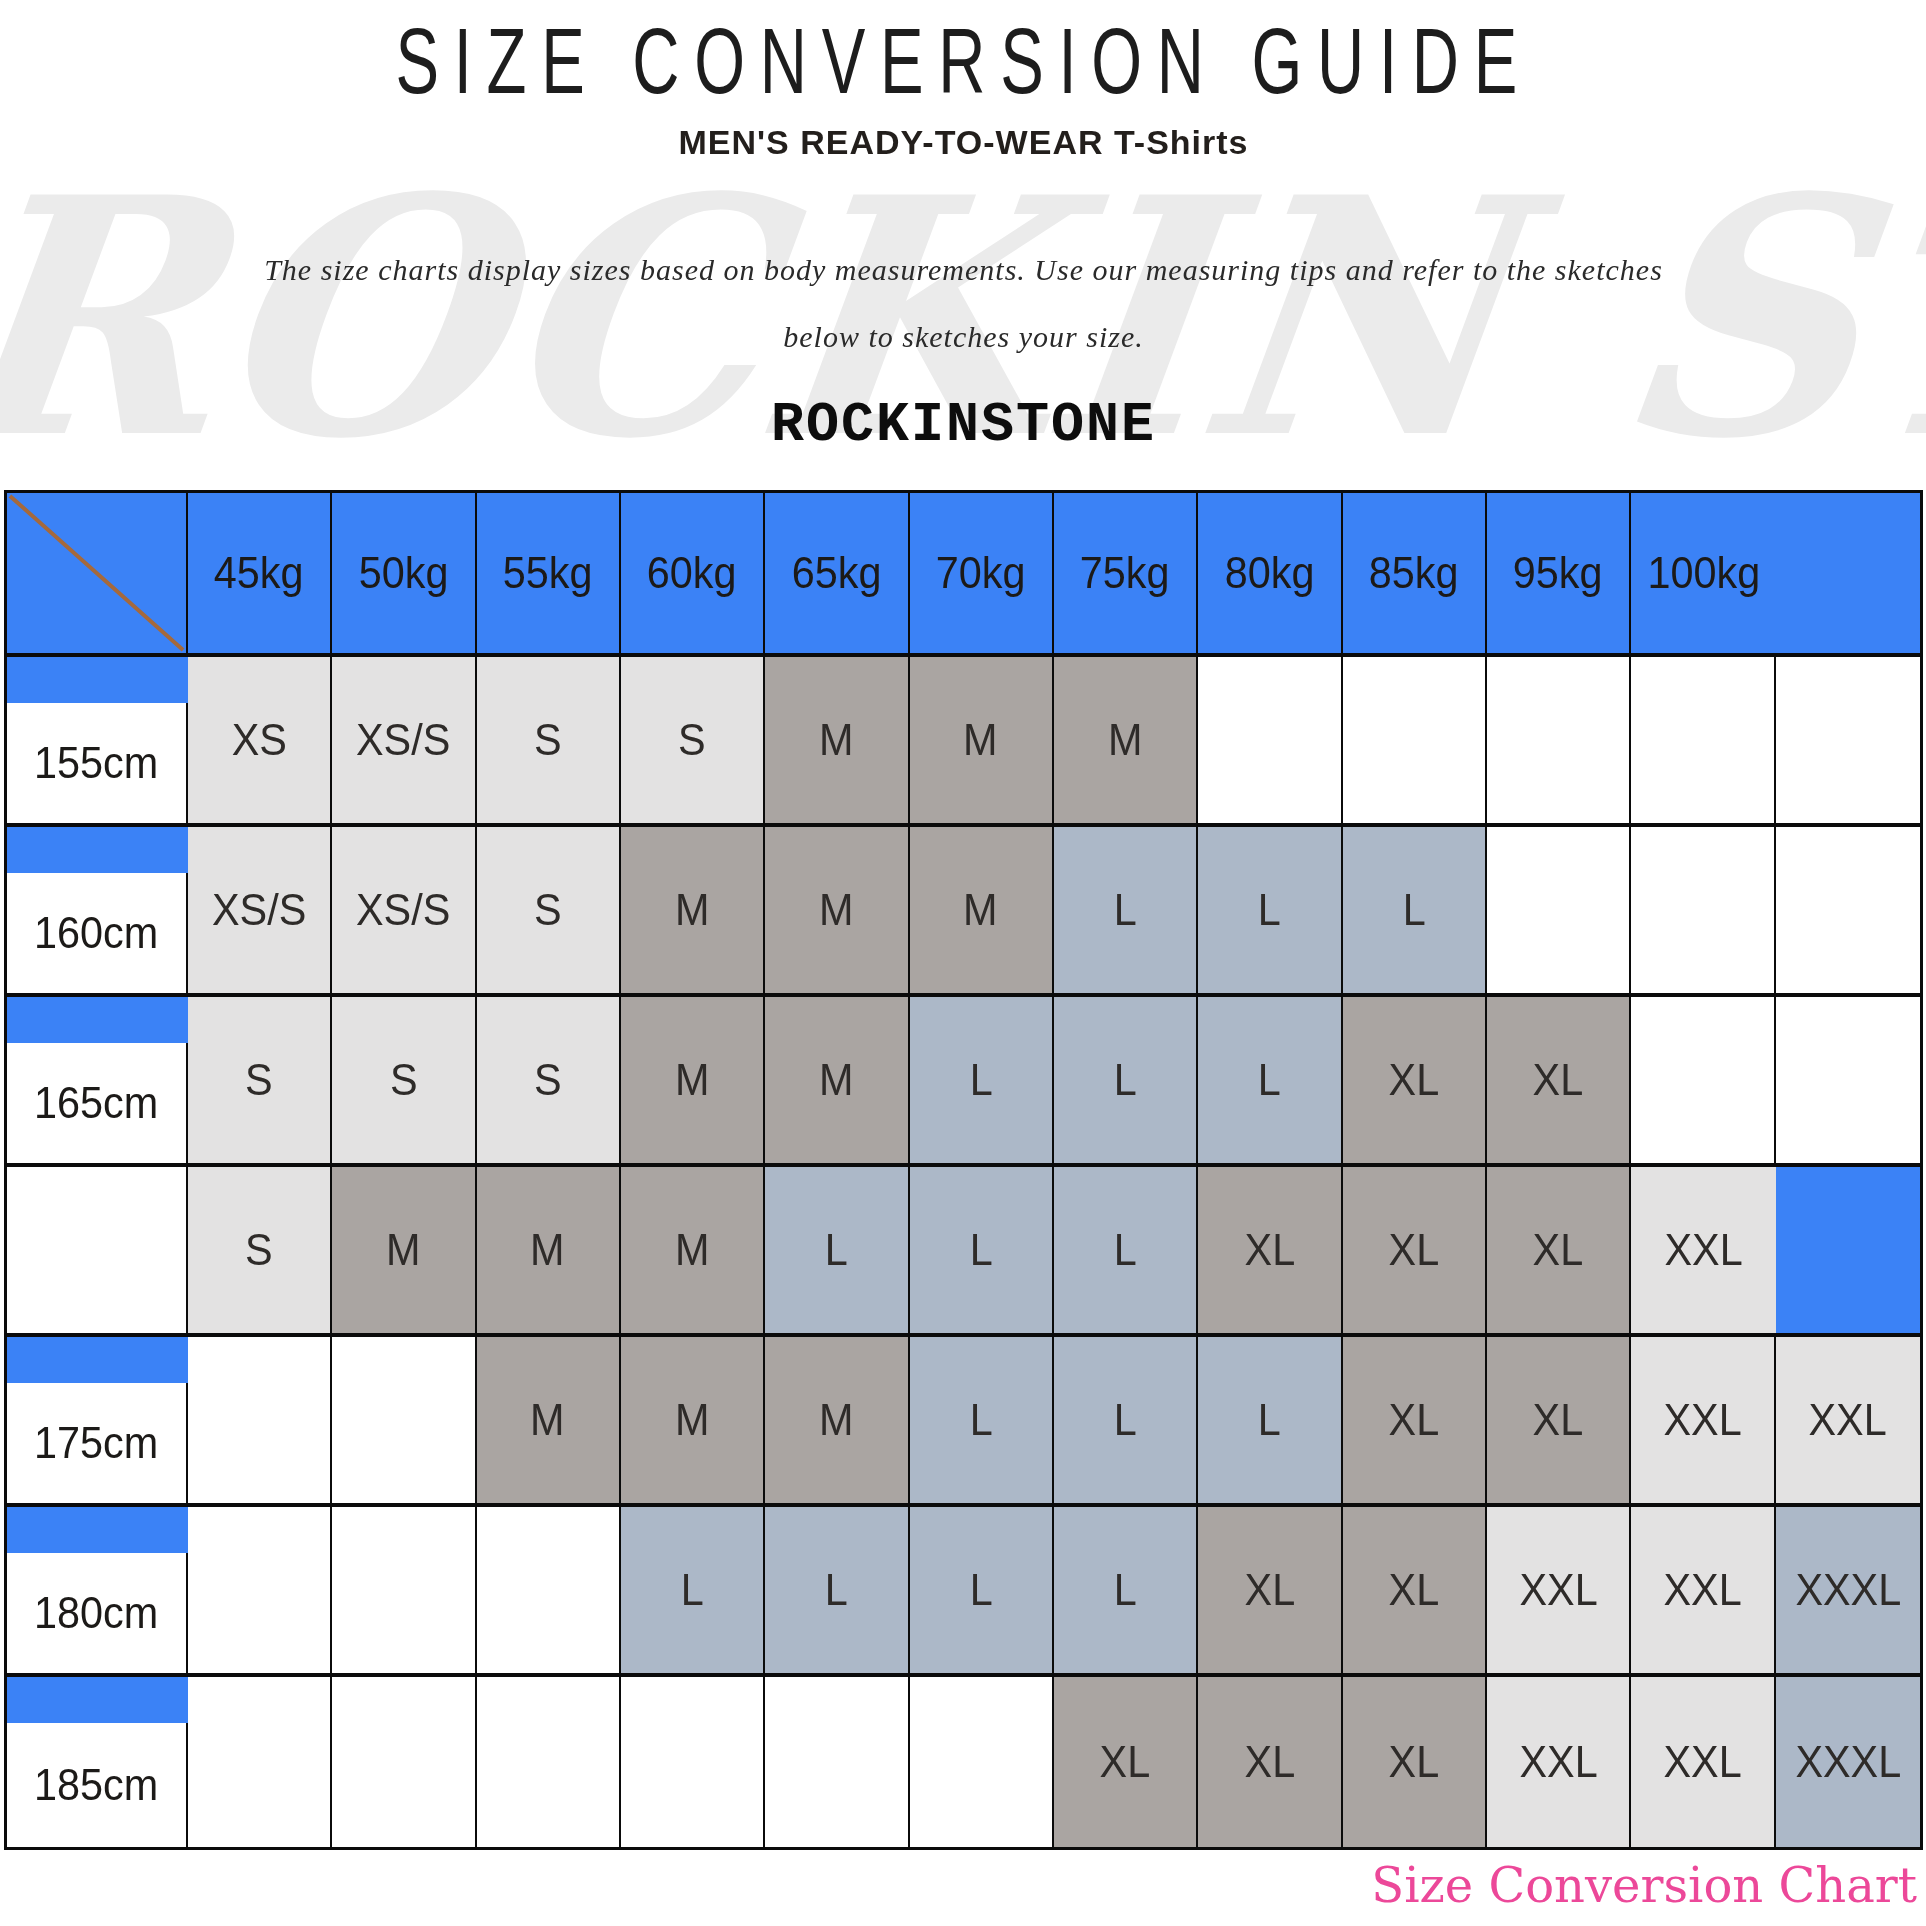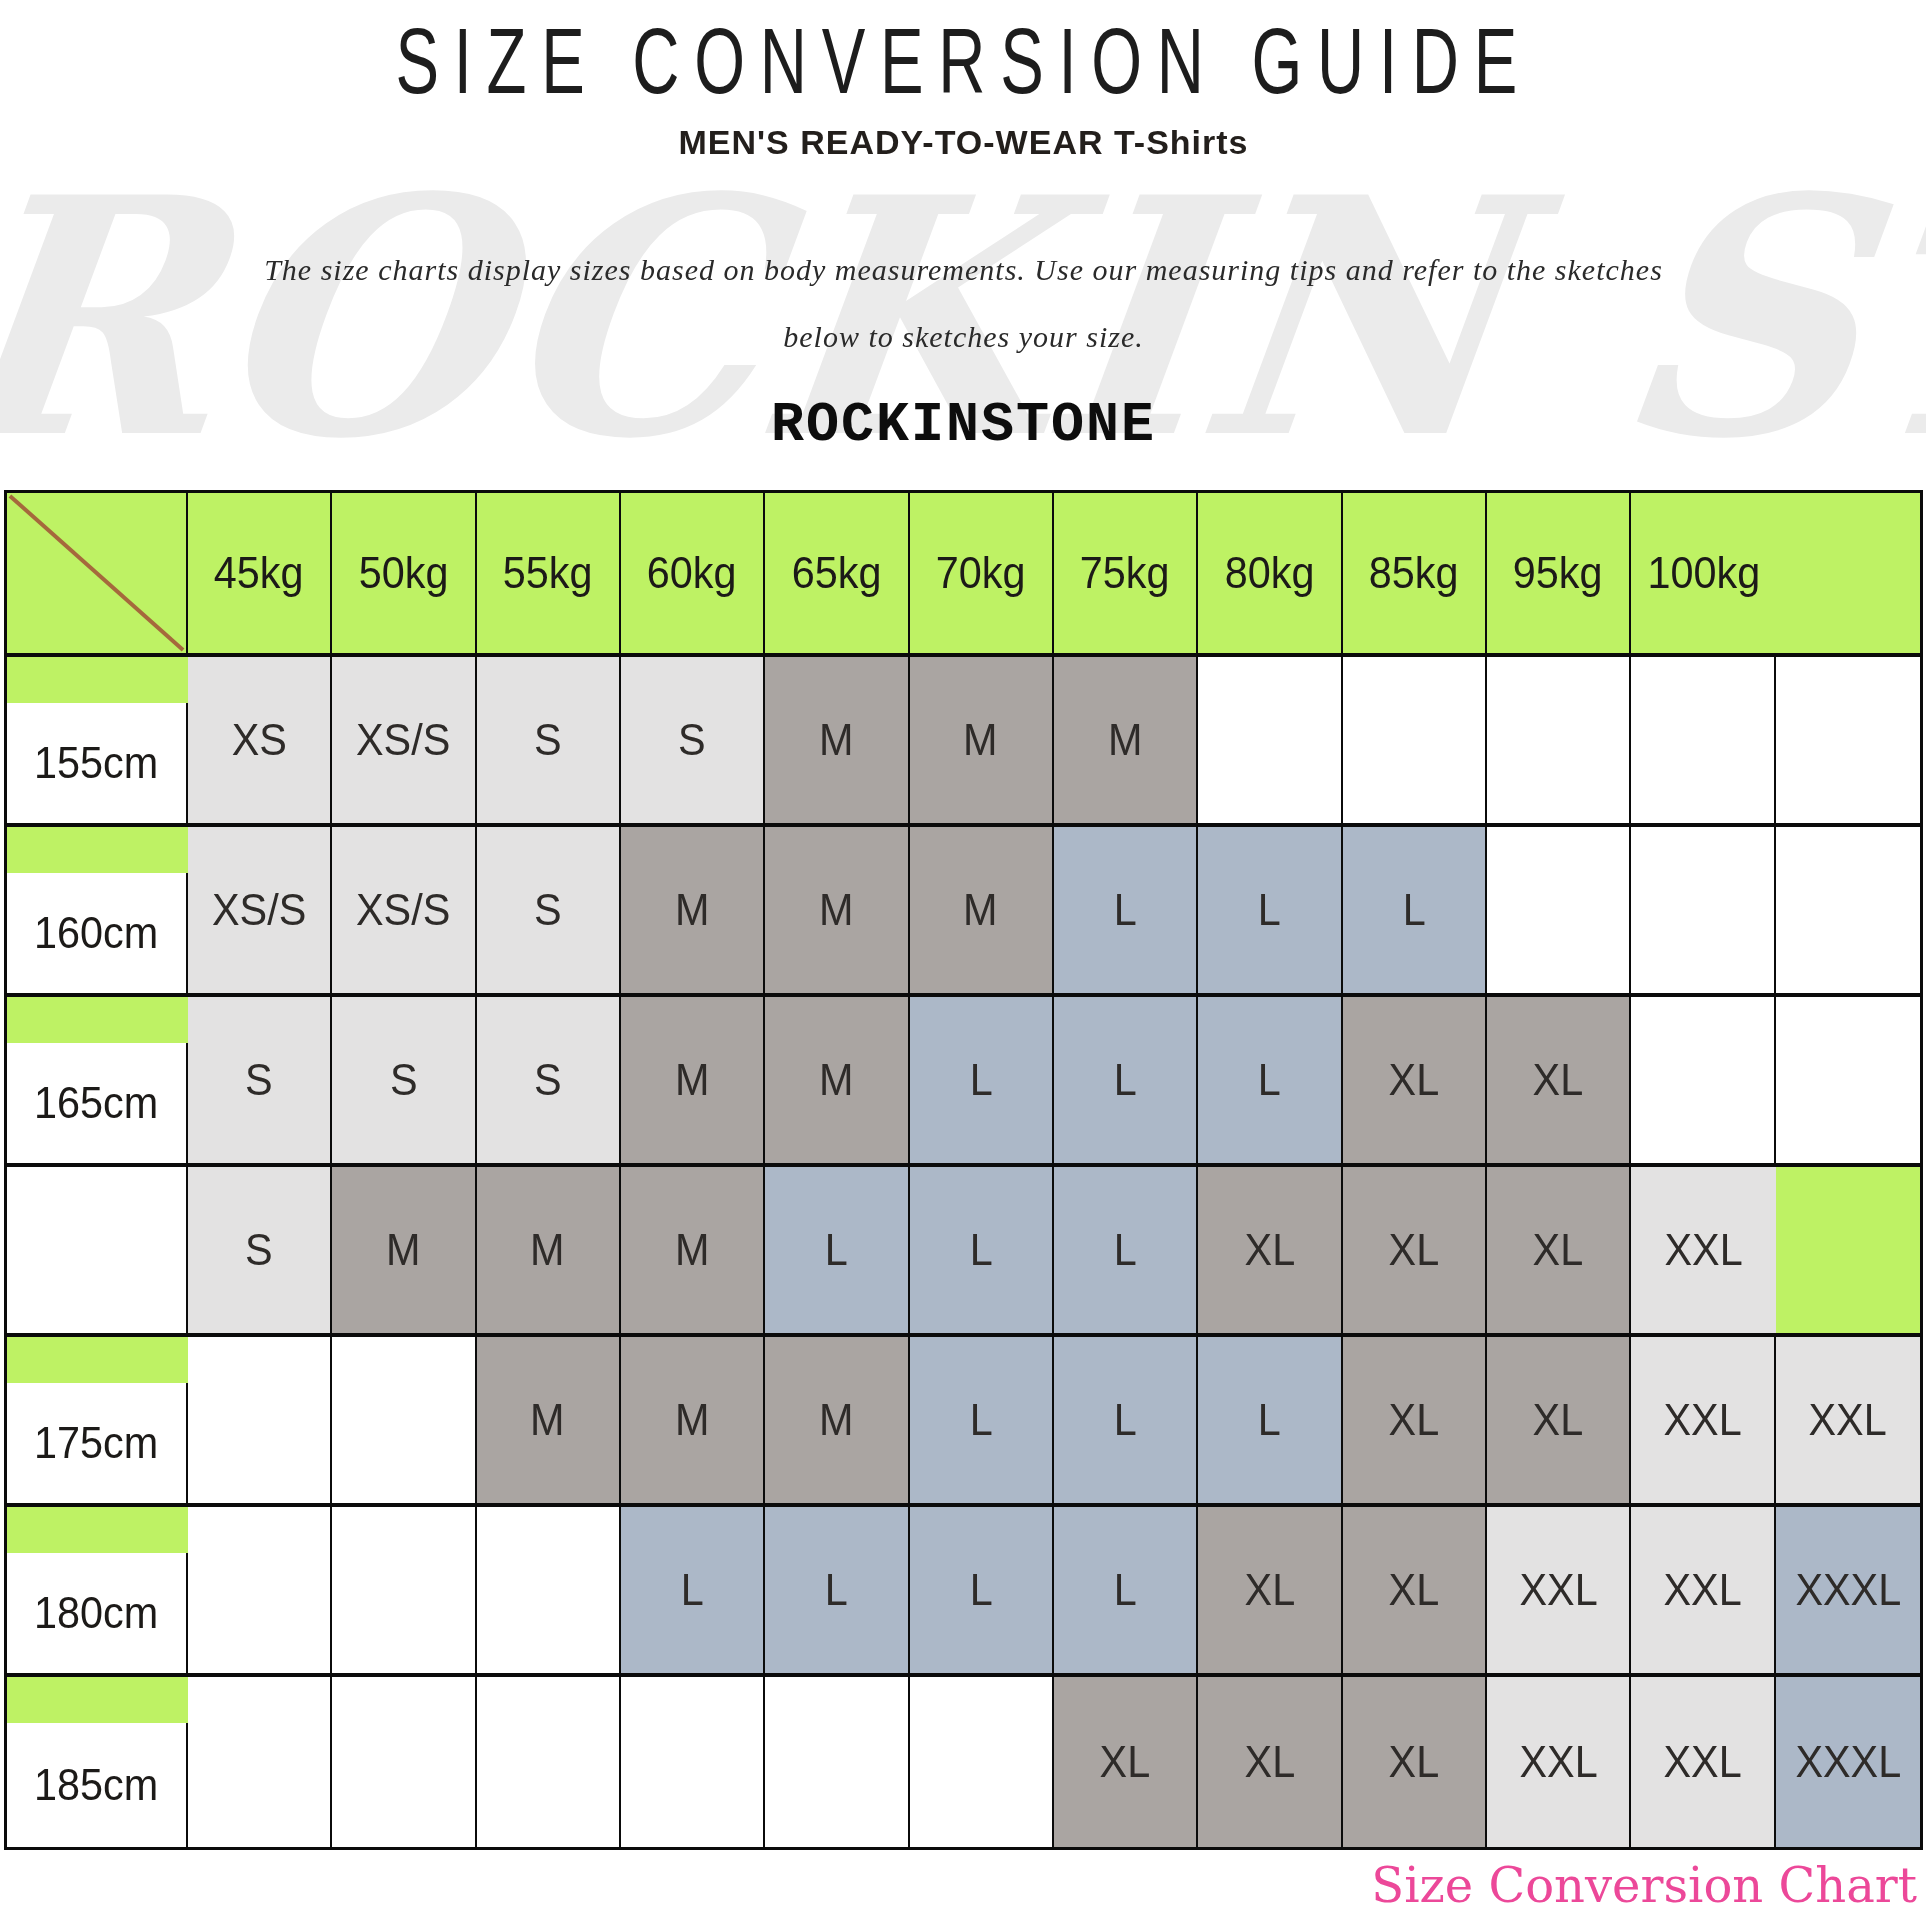--- a/index.html
+++ b/index.html
@@ -23,21 +23,21 @@
 
   .desc1 { top:253px; } .desc2 { top:320px; }
   .desc { font-family:"Liberation Serif", serif; font-style:italic;
           font-size:30px; color:#2a2a2a; letter-spacing:1px; }
 
   .brand-wrap { top:394px; }
   .brand { font-family:Liberation Mono, monospace; font-weight:700; font-size:55px;
            color:#0d0d0d; letter-spacing:2px; }
 
   .size-table { position:absolute; left:4px; top:490px; width:1919px; z-index:1;
-                border:3px solid #0b0b0b; background:#bef264; }
+                border:3px solid #0b0b0b; background:#3b82f6; }
   .trow { display:grid; grid-template-columns:181px repeat(12, 1fr);
           height:170px; border-bottom:4px solid #0b0b0b; }
   .trow.thead { height:164px; }
   .trow:last-child { border-bottom:none; }
   .cell { border-right:2px solid #0b0b0b; display:flex; align-items:center;
           justify-content:center; font-size:44px; color:#2e2b29; overflow:hidden; }
   .cell:last-child { border-right:none; }
   .cell.head { background:transparent; color:#1c1a18; }
   .cell.corner { background:transparent; padding:0; position:relative; }
   .cell.corner svg { position:absolute; inset:0; width:100%; height:100%; }

